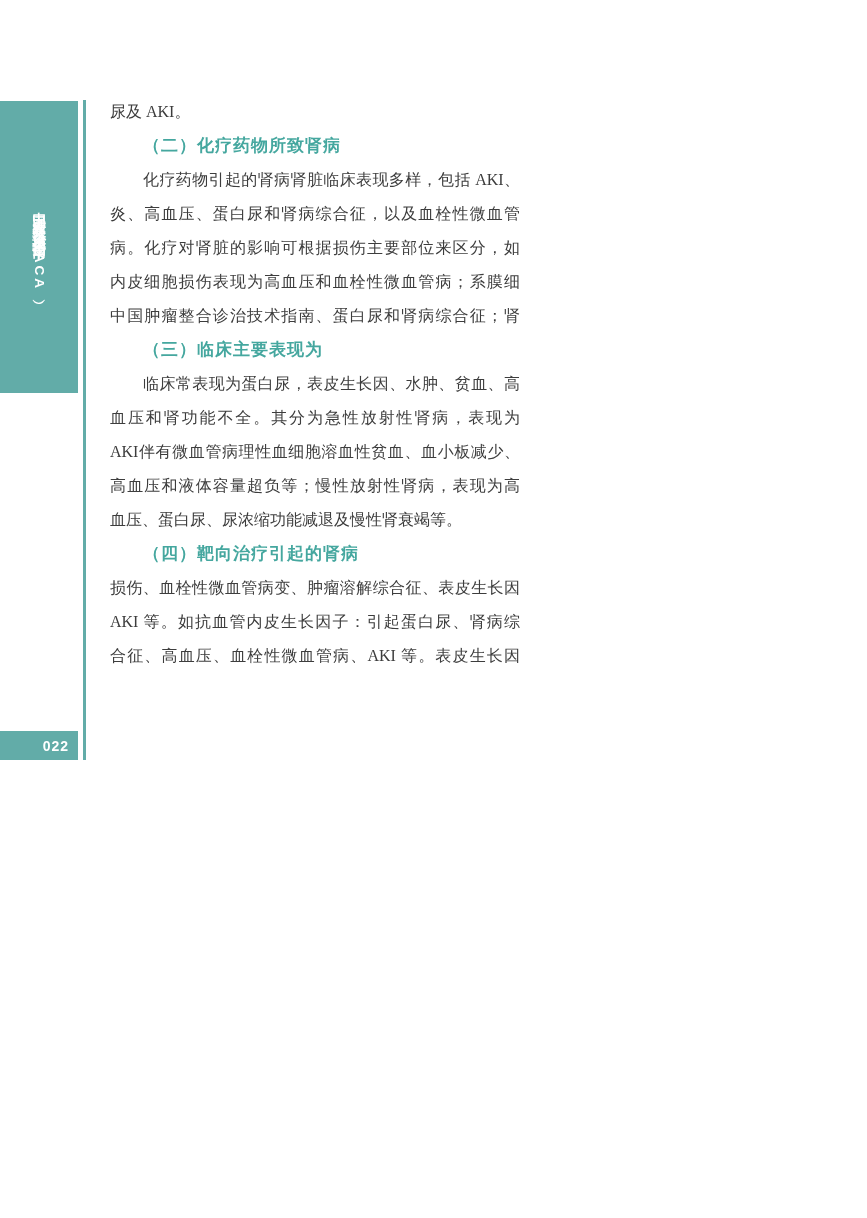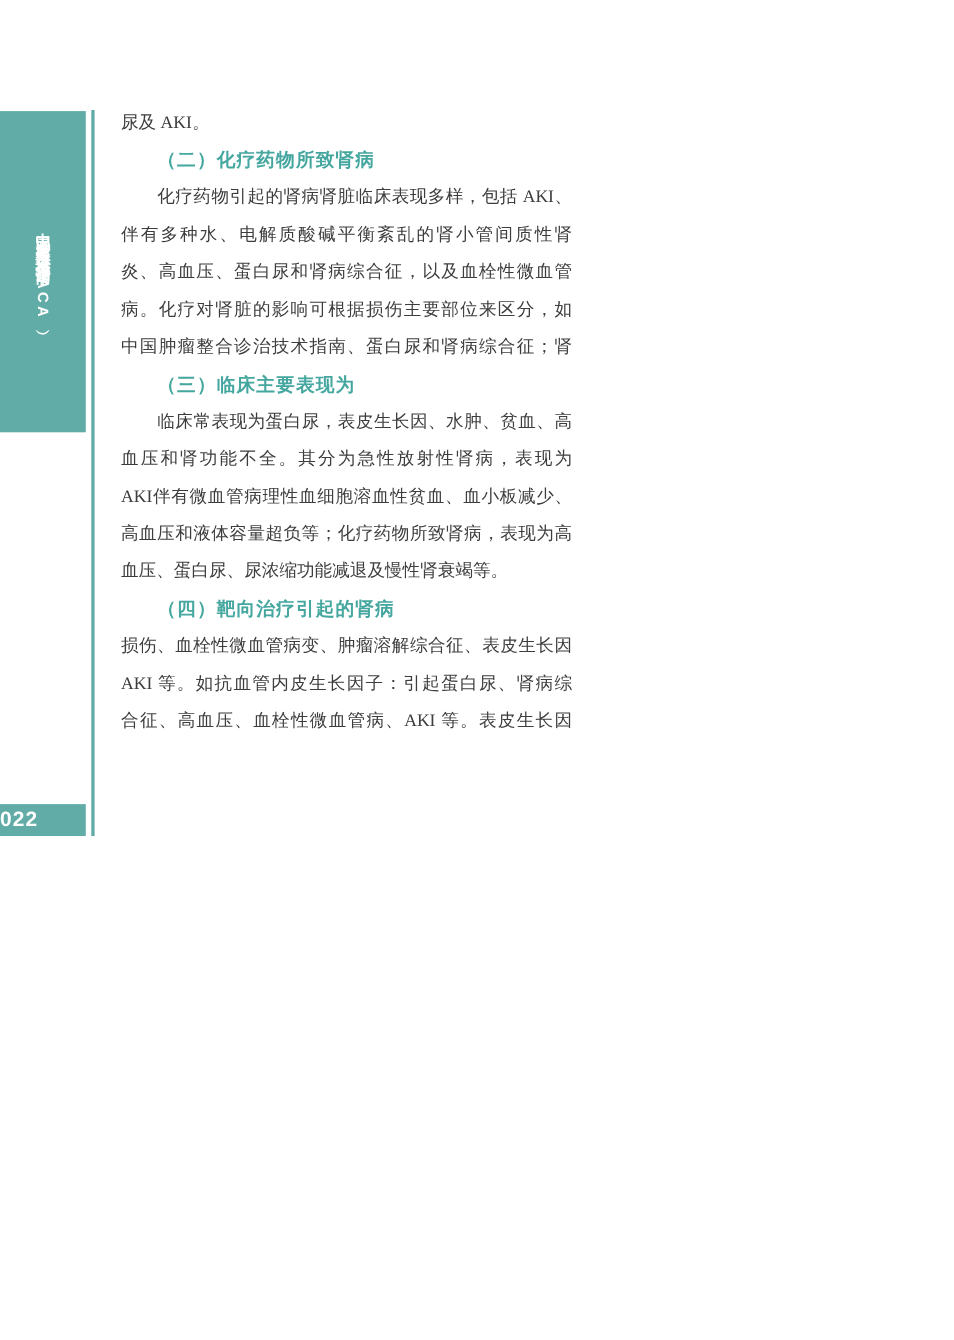--- a/index.html
+++ b/index.html
@@ -23,21 +23,21 @@
   
   .vrule{
     position:absolute;left:83px;top:100px;width:3px;height:660px;
     background:#62aca8;
   }
   
   .pagenum{
     position:absolute;left:0;top:731px;width:78px;height:29px;
     background:#62aca8;color:#ffffff;
     font-family:"Liberation Sans","DejaVu Sans",sans-serif;font-weight:bold;
-    font-size:19px;display:flex;align-items:center;justify-content:flex-start;
+    font-size:14px;display:flex;align-items:center;justify-content:flex-end;
     box-sizing:border-box;padding-right:9px;letter-spacing:1px;
   }
   
   .content{
     position:absolute;left:110px;top:95px;width:410px;
   }
   .line{
     height:34px;line-height:34px;font-size:16px;color:#3d3d3d;
     text-align:justify;text-align-last:justify;
     word-break:keep-all;overflow:hidden;white-space:nowrap;
@@ -63,29 +63,29 @@
   <div class="vrule"></div>
 
   <div class="pagenum">
     <span>022</span>
   </div>
 
   <div class="content" id="content">
       <div class="line natural">尿及 AKI。</div>
       <div class="line heading">（二）化疗药物所致肾病</div>
       <div class="line indent">化疗药物引起的肾病肾脏临床表现多样，包括 AKI、</div>
-      <div class="line">伴有多种水、电解质酸碱平衡紊乱的肾小管间质性肾</div>
       <div class="line">炎、高血压、蛋白尿和肾病综合征，以及血栓性微血管</div>
       <div class="line">病。化疗对肾脏的影响可根据损伤主要部位来区分，如</div>
+      <div class="line">内皮细胞损伤表现为高血压和血栓性微血管病；系膜细</div>
       <div class="line">中国肿瘤整合诊治技术指南、蛋白尿和肾病综合征；肾</div>
       <div class="line heading">（三）临床主要表现为</div>
       <div class="line indent">临床常表现为蛋白尿，表皮生长因、水肿、贫血、高</div>
       <div class="line">血压和肾功能不全。其分为急性放射性肾病，表现为</div>
       <div class="line">AKI伴有微血管病理性血细胞溶血性贫血、血小板减少、</div>
-      <div class="line">高血压和液体容量超负等；化疗药物所致肾病，表现为高</div>
+      <div class="line">高血压和液体容量超负等；慢性放射性肾病，表现为高</div>
       <div class="line natural">血压、蛋白尿、尿浓缩功能减退及慢性肾衰竭等。</div>
       <div class="line heading">（四）靶向治疗引起的肾病</div>
       <div class="line">损伤、血栓性微血管病变、肿瘤溶解综合征、表皮生长因</div>
       <div class="line">AKI 等。如抗血管内皮生长因子：引起蛋白尿、肾病综</div>
       <div class="line">合征、高血压、血栓性微血管病、AKI 等。表皮生长因</div>
     </div>
 
 </div>
 
 </body></html>

